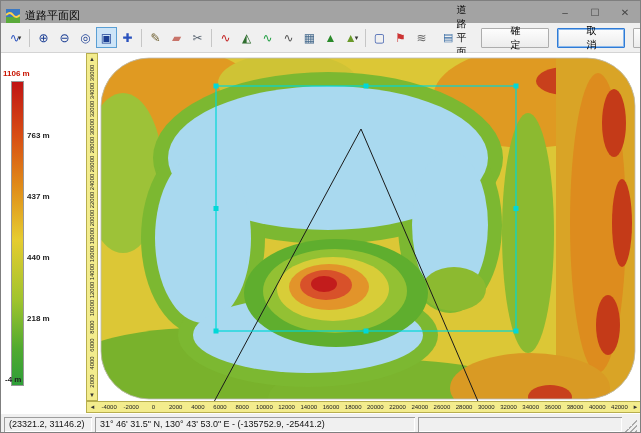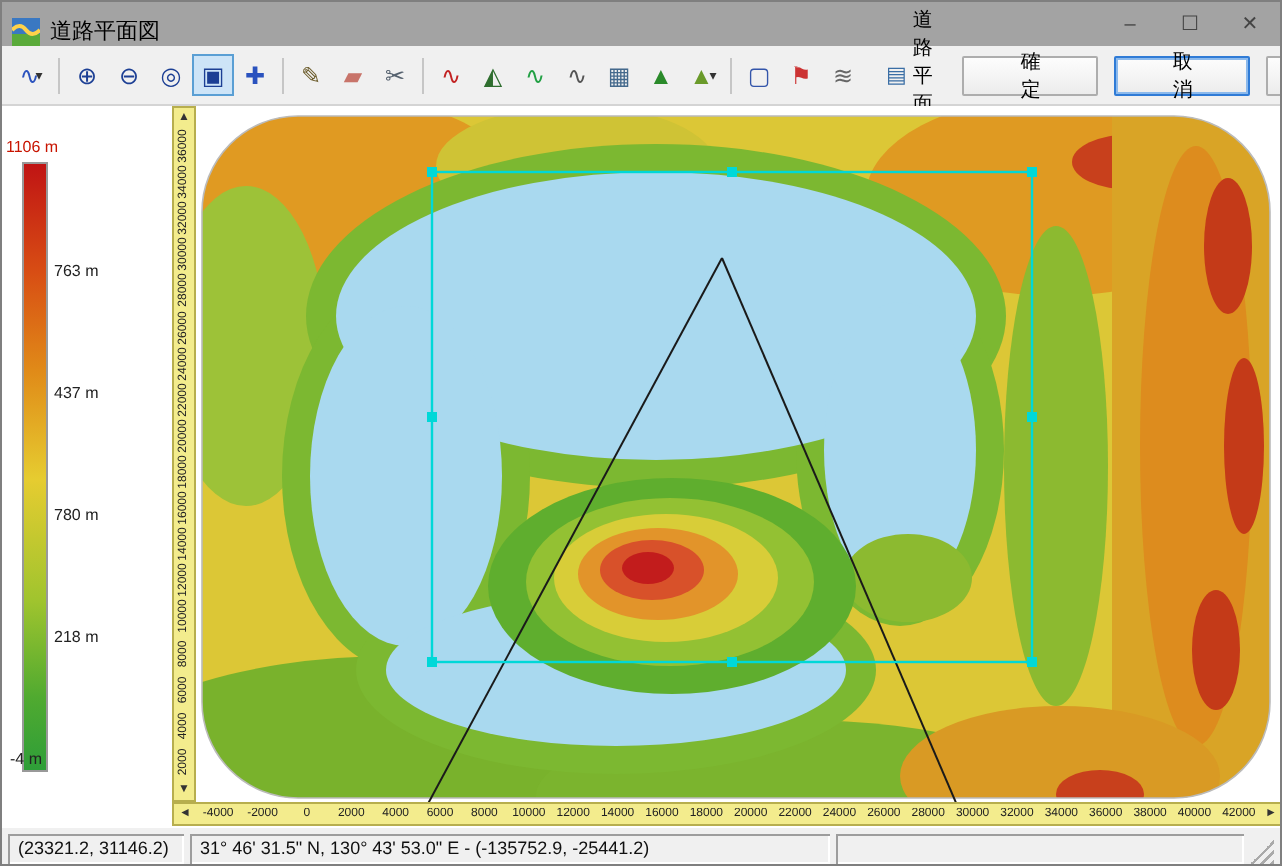--- a/index.html
+++ b/index.html
@@ -22,21 +22,21 @@
   .tsep{width:1px;height:18px;background:#c6c6c6;margin:0 3px;flex:none;}
   .layerbtn{height:20px;display:flex;align-items:center;font-size:10px;padding:0 6px;margin-left:4px;
             border:1px solid transparent;}
   .layerbtn .licon{color:#3a6ea5;margin-right:3px;font-size:11px;}
   .tbtn{height:20px;padding:0 28px;font-size:10px;background:linear-gradient(#fdfdfd,#ececec);
         border:1px solid #adadad;display:flex;align-items:center;margin-left:8px;border-radius:1px;}
   .tbtn.default{border:1px solid #2f7bd6;box-shadow:inset 0 0 0 1px #8bb9ec;}
   .spacer{flex:1;}
   
   .content{position:absolute;top:52px;left:0;width:641px;height:348px;background:#fff;}
-  .legend{position:absolute;left:0;top:0;width:85px;height:348px;}
+  .legend{position:absolute;left:0;top:0;width:85px;height:348px;font-weight:bold;}
   .legend-bar{position:absolute;left:10px;top:28px;width:13px;height:305px;border:1px solid #999;box-sizing:border-box;
       background:linear-gradient(#c01414,#d84e14 18%,#e08a18 34%,#e6cc30 52%,#a0c42e 72%,#50aa30 88%,#2e9e38 100%);}
   .lglabel{position:absolute;font-size:8px;color:#111;white-space:nowrap;}
   .vruler{position:absolute;left:85px;top:0;width:12px;height:348px;background:#f3ec8d;
           border:1px solid #b7ae4e;box-sizing:border-box;display:flex;flex-direction:column;}
   .rarrow{height:10px;flex:none;font-size:6px;color:#333;text-align:center;line-height:10px;}
   .vrl{flex:1;position:relative;}
   .vrl span{position:absolute;left:50%;top:50%;transform:translate(-50%,-50%) rotate(-90deg);
             font-size:6px;color:#222;white-space:nowrap;}
   .mapport{position:absolute;left:97px;top:0;width:541px;height:348px;background:#fff;}
@@ -150,21 +150,21 @@
   </div>
 
   <div class="content">
 
     <div class="legend">
       <div class="legend-bar"></div>
       <div>
           <div class="lglabel" style="top: 16px; left: 2px; color: rgb(200, 20, 0);">1106 m</div>
           <div class="lglabel" style="top: 78px; left: 26px; color: rgb(34, 34, 34);">763 m</div>
           <div class="lglabel" style="top: 139px; left: 26px; color: rgb(34, 34, 34);">437 m</div>
-          <div class="lglabel" style="top: 200px; left: 26px; color: rgb(34, 34, 34);">780 m</div>
+          <div class="lglabel" style="top: 200px; left: 26px; color: rgb(34, 34, 34);">440 m</div>
           <div class="lglabel" style="top: 261px; left: 26px; color: rgb(34, 34, 34);">218 m</div>
           <div class="lglabel" style="top: 322px; left: 4px; color: rgb(34, 34, 34);">-4 m</div>
         </div>
     </div>
 
     <div class="vruler">
       <div class="rarrow">▲</div>
       <div style="flex:1;display:flex;flex-direction:column;">
           <div class="vrl">
             <span>36000</span>

